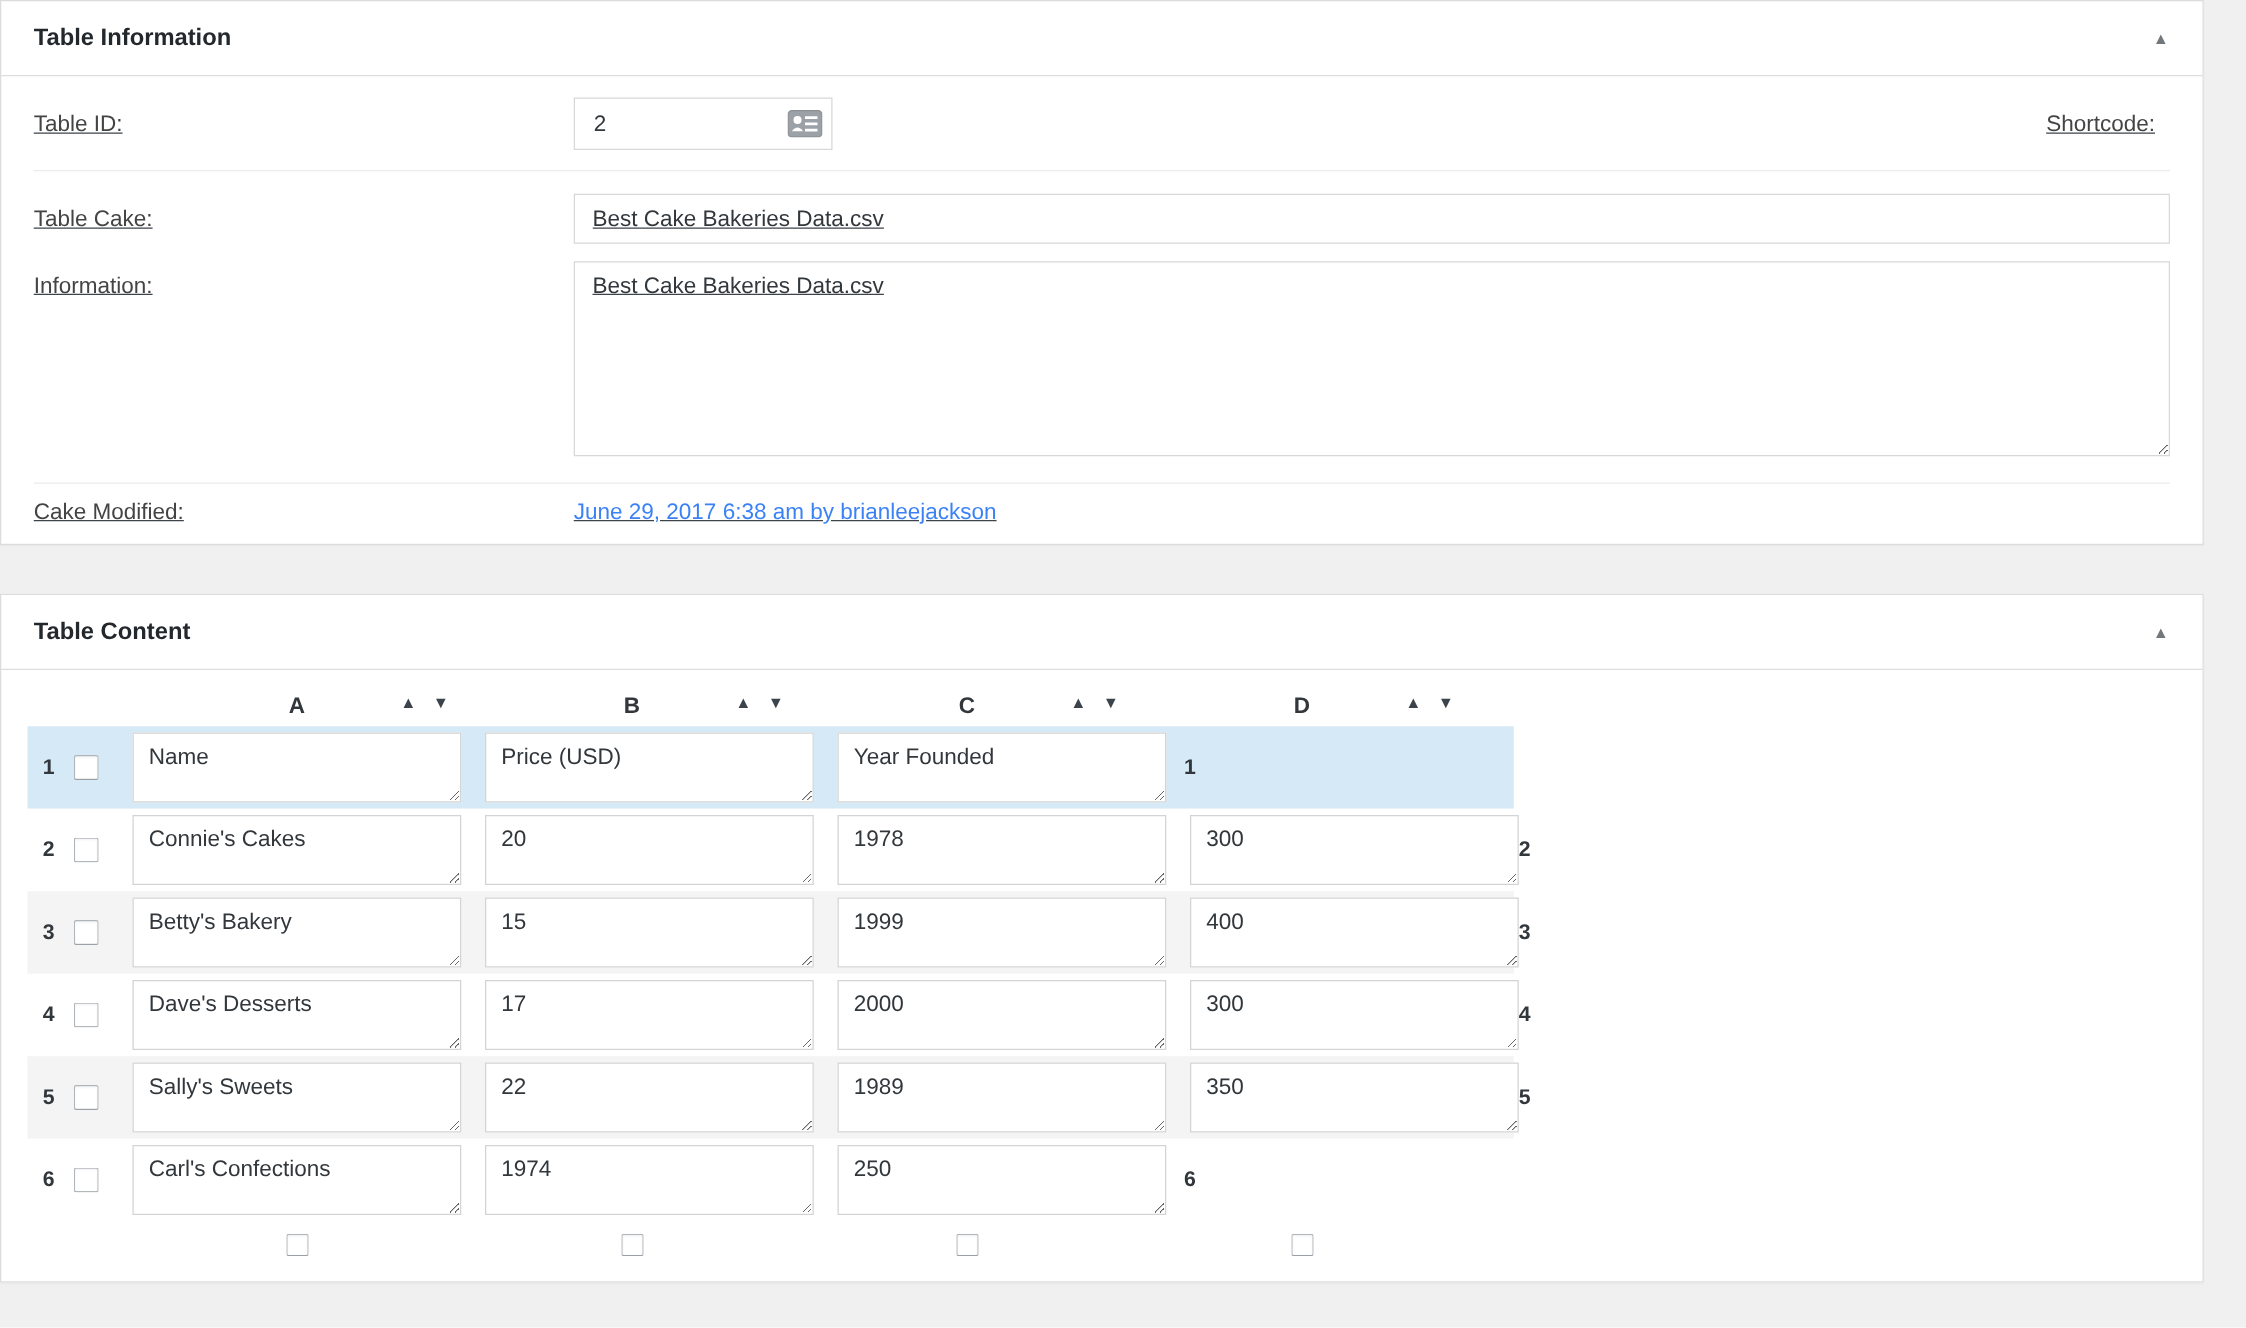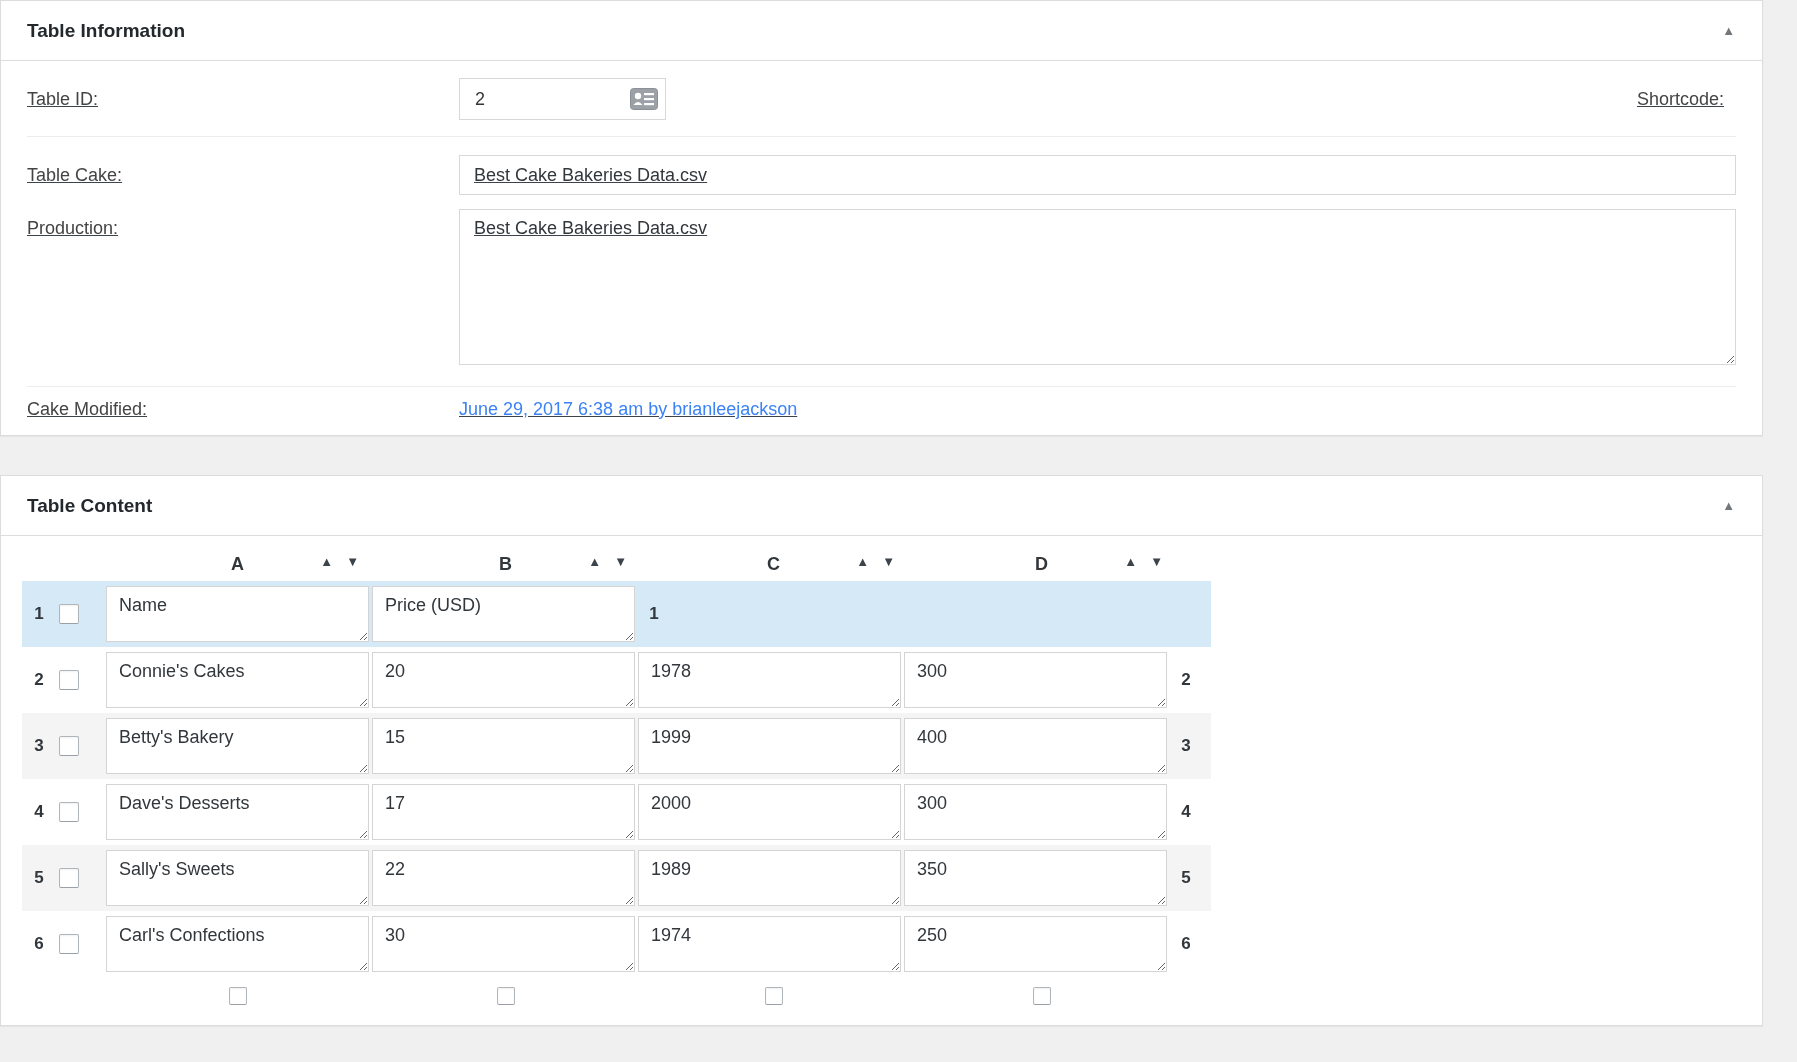--- a/index.html
+++ b/index.html
@@ -89,21 +89,21 @@
     background:none; border:none; cursor:pointer; padding:0;
     font-size:13px; color:#3c434a; line-height:1;
   }
 
   .grid-row { display:flex; align-items:center; width:1189px; padding:5px 0; }
   .row-meta { display:flex; align-items:center; width:84px; flex-shrink:0; }
   .row-num { width:34px; text-align:center; font-size:17px; font-weight:bold; color:#32373c; }
   .row-num-right { width:38px; text-align:center; font-size:17px; font-weight:bold; color:#32373c; align-self:stretch; display:flex; align-items:center; justify-content:center; }
 
   .cell {
-    width:263px; height:56px; margin-right:3px; flex-shrink:0;
+    width:263px; height:56px; margin-right:19px; flex-shrink:0;
     border:1px solid #d4d4d4; background:#fff;
     font-family:inherit; font-size:18px; color:#32373c;
     padding:6px 12px; resize:both; overflow:hidden; line-height:1.4;
   }
   .cell:last-of-type { margin-right:0; }
 
   input[type="checkbox"] {
     appearance:none; -webkit-appearance:none;
     width:20px; height:20px; background:#fff;
     border:1px solid #b0b5ba; border-bottom-color:#9aa0a5;
@@ -149,21 +149,21 @@
       </div>
 
       <div class="divider"></div>
 
       <div class="field-row row-name">
         <span class="field-label">Table Cake:</span>
         <input type="text" value="Best Cake Bakeries Data.csv" style="">
       </div>
 
       <div class="field-row row-desc">
-        <span class="field-label">Production:</span>
+        <span class="field-label">Information:</span>
         <textarea style="">Best Cake Bakeries Data.csv</textarea>
       </div>
 
       <div class="divider desc-divider"></div>
 
       <div class="field-row row-lastmod">
         <span class="field-label">Cake Modified:</span>
         <span class="lastmod-value">June 29, 2017 6:38 am by brianleejackson</span>
       </div>
 
@@ -212,20 +212,21 @@
         </div>
       <div id="grid-rows">
 
       <div class="grid-row" style="background: rgb(213, 233, 246);">
             <div class="row-meta">
               <span class="row-num">1</span>
               <input type="checkbox" style="">
             </div>
             <textarea class="cell" style="">Name</textarea>
             <textarea class="cell" style="">Price (USD)</textarea>
+            <textarea class="cell" style="">Year Founded</textarea>
             <span class="row-num-right">1</span>
           </div>
           <div class="grid-row" style="background: rgb(255, 255, 255);">
             <div class="row-meta">
               <span class="row-num">2</span>
               <input type="checkbox" style="">
             </div>
             <textarea class="cell" style="">Connie's Cakes</textarea>
             <textarea class="cell" style="">20</textarea>
             <textarea class="cell" style="">1978</textarea>
@@ -264,21 +265,20 @@
             <textarea class="cell" style="">1989</textarea>
             <textarea class="cell" style="">350</textarea>
             <span class="row-num-right">5</span>
           </div>
           <div class="grid-row" style="background: rgb(255, 255, 255);">
             <div class="row-meta">
               <span class="row-num">6</span>
               <input type="checkbox" style="">
             </div>
             <textarea class="cell" style="">Carl's Confections</textarea>
-            <textarea class="cell" style="">30</textarea>
             <textarea class="cell" style="">1974</textarea>
             <textarea class="cell" style="">250</textarea>
             <span class="row-num-right">6</span>
           </div>
         </div>
       <div class="grid-foot">
         <div class="grid-corner"></div>
 
       <div class="foot-cell">
             <input type="checkbox" style="">

